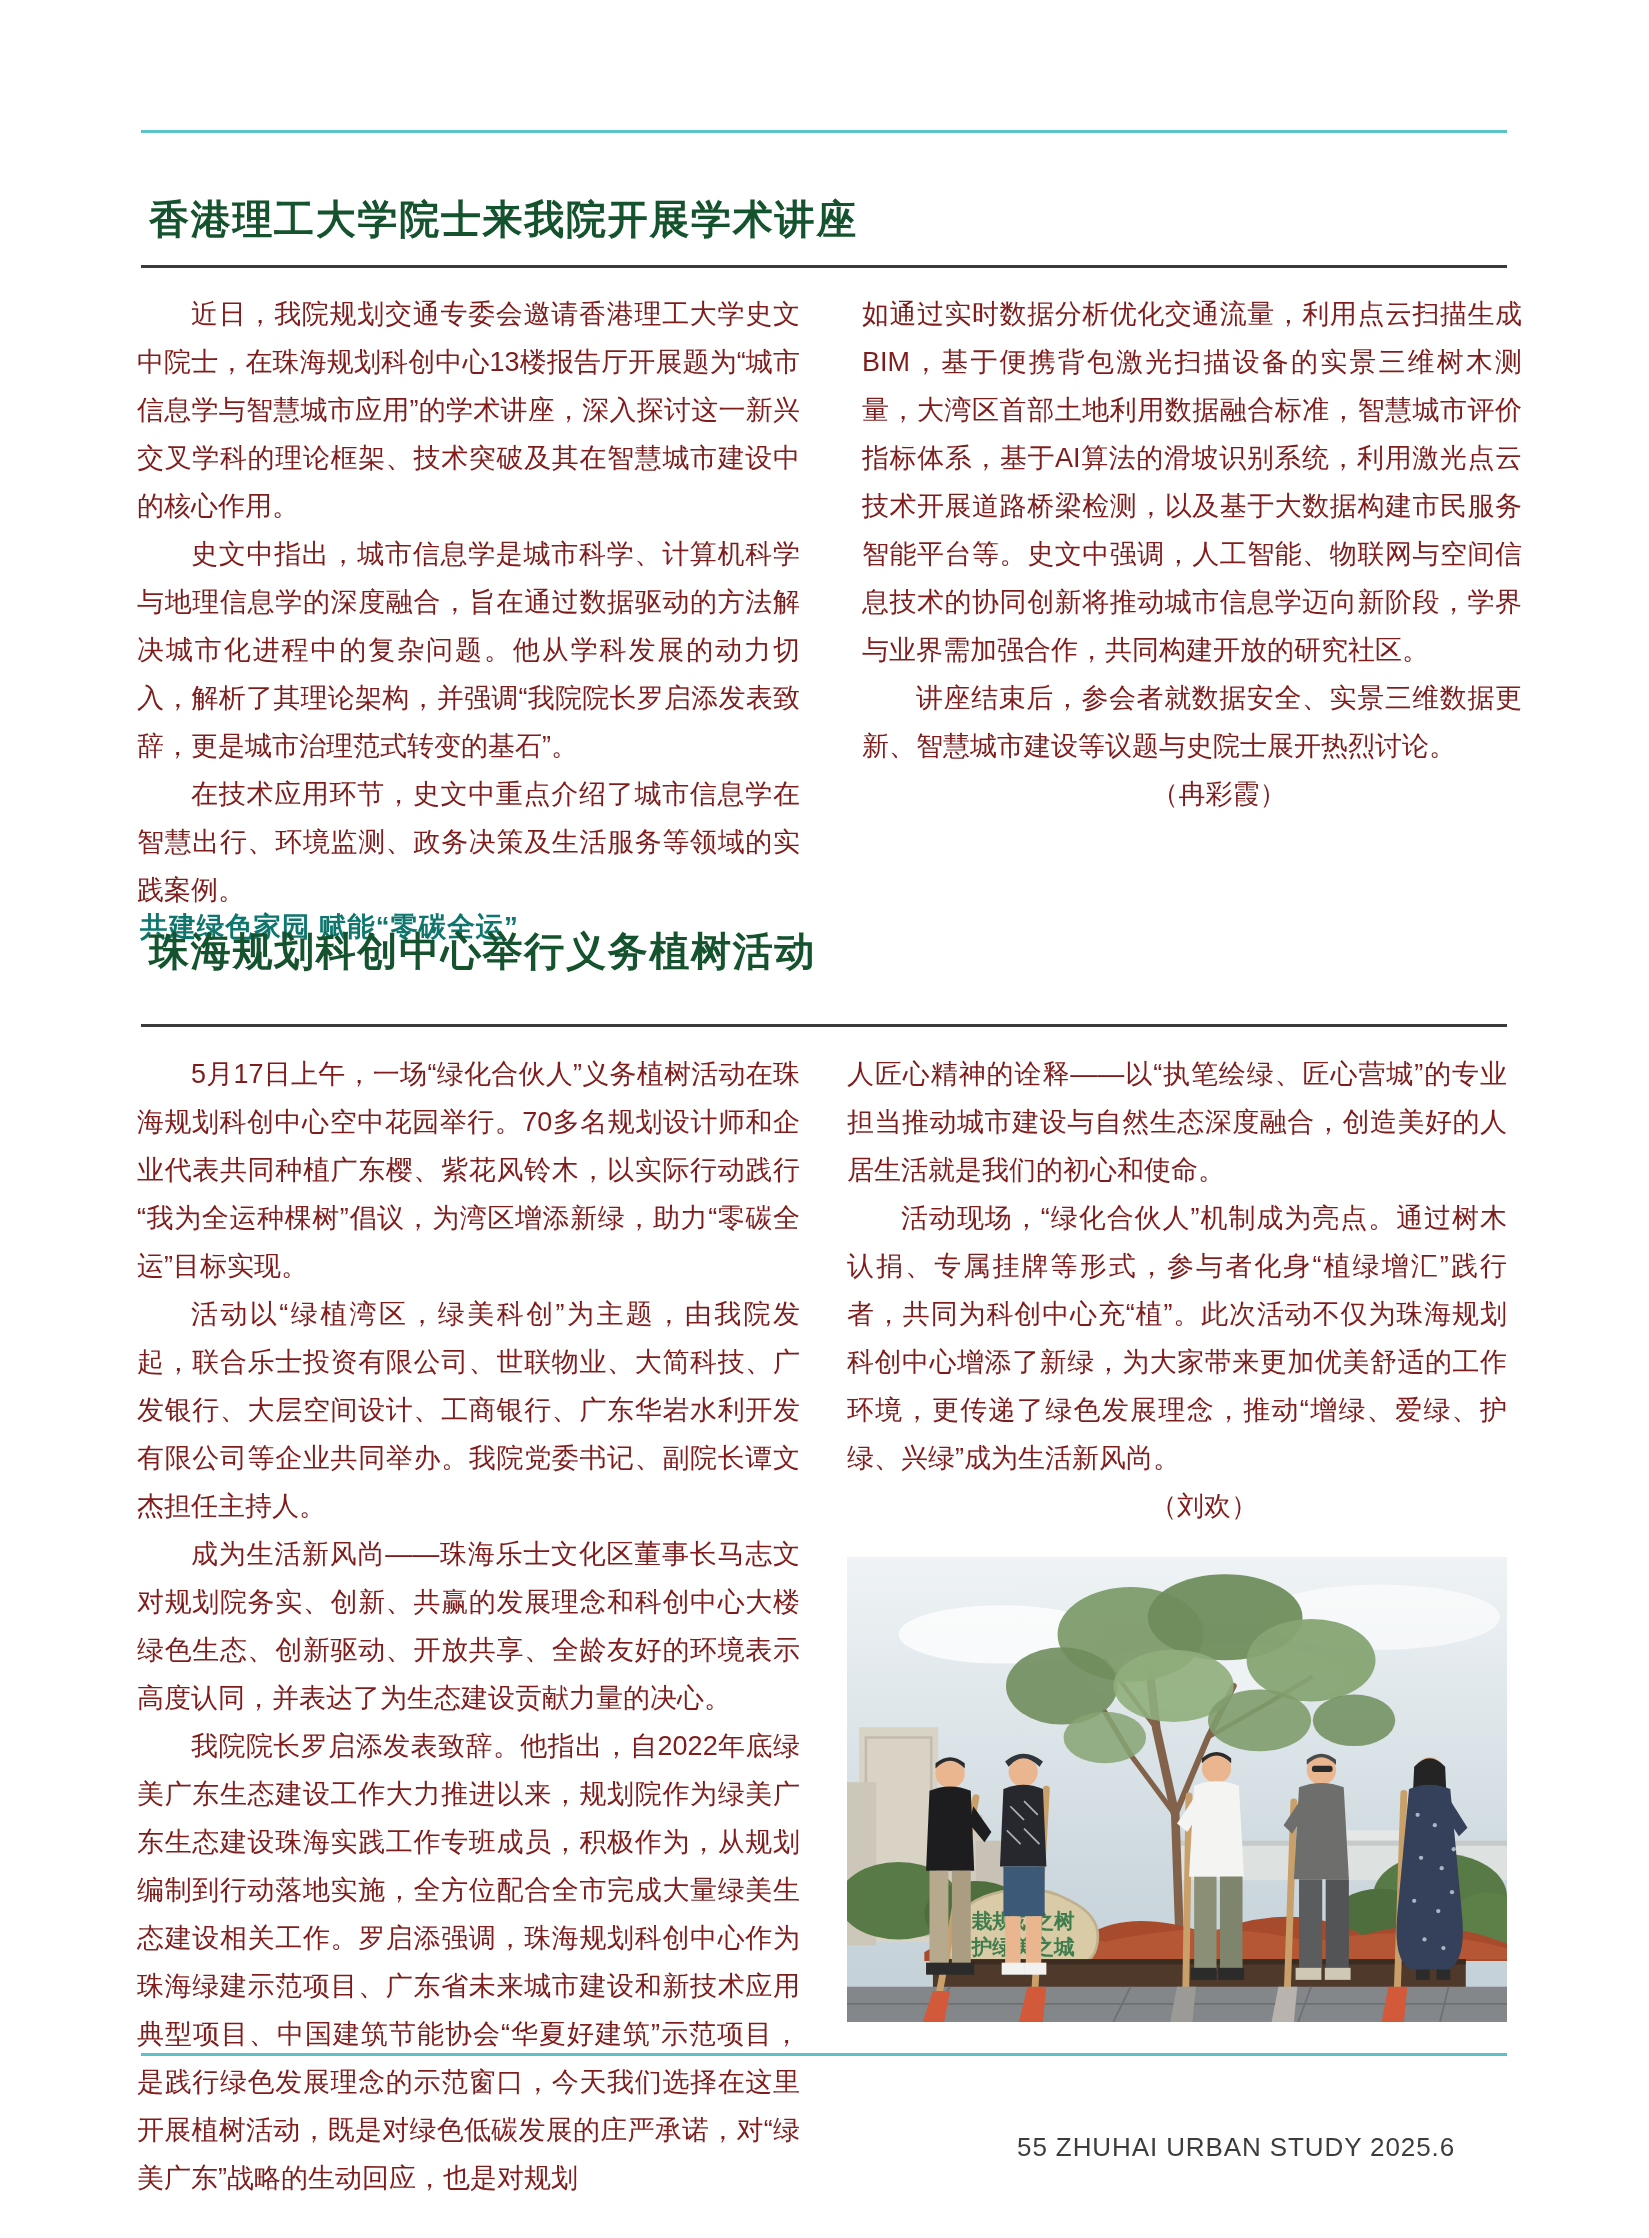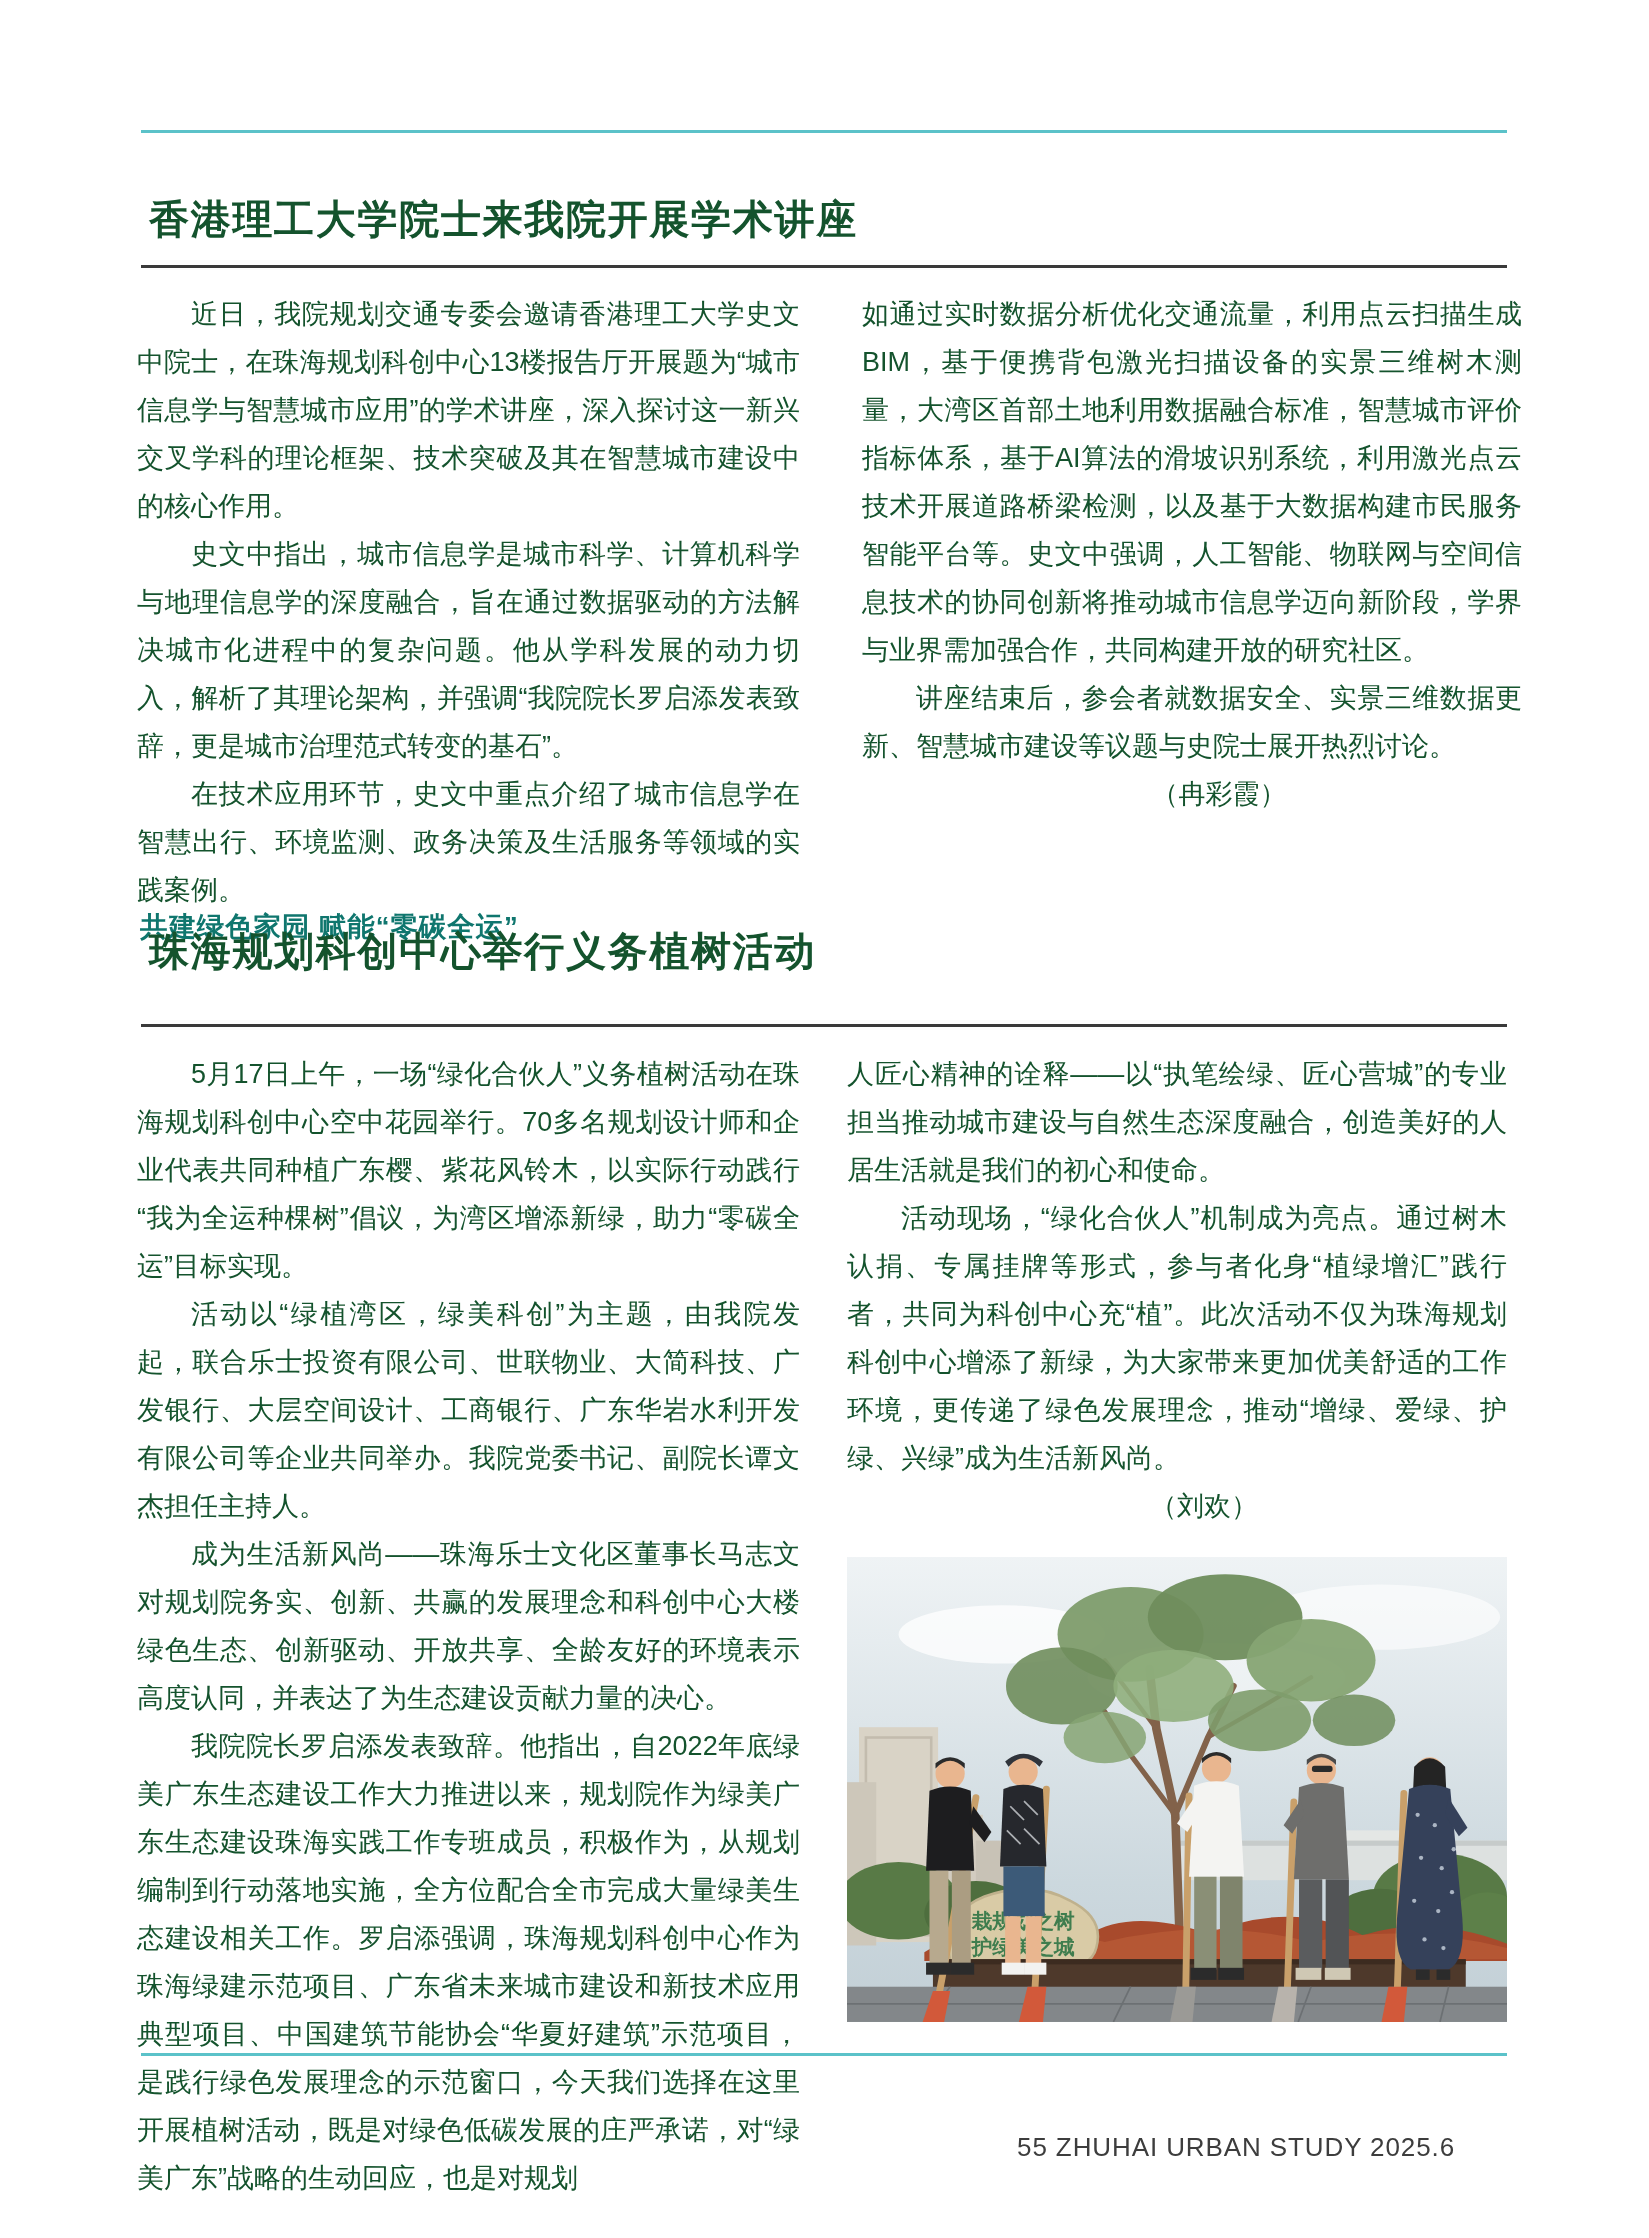--- a/index.html
+++ b/index.html
@@ -17,21 +17,21 @@
     position:absolute;left:140px;width:1366px;
     font-size:40px;font-weight:bold;color:#14532d;letter-spacing:1.7px;
     line-height:1.2;white-space:nowrap;margin-left:9px;
   }
   .kicker{
     position:absolute;left:140px;width:1366px;
     font-size:27.5px;font-weight:bold;color:#0f766e;letter-spacing:0.9px;
   }
   .col{
     position:absolute;
-    font-size:27px;line-height:48px;color:#14532d;
+    font-size:27px;line-height:48px;color:#7f1d1d;
     text-align:justify;
   }
   .col p{margin:0;text-indent:2em;}
   .col p.cont{text-indent:0;}
   .byline{margin:0;text-align:center;text-indent:0;}
   .photo-wrap{position:absolute;left:847px;top:1557px;width:604px;height:465px;}
   .footer{
     position:absolute;top:2132px;right:194px;
     font-size:26px;color:#3d3d3d;letter-spacing:0.9px;font-weight:normal;
   }

